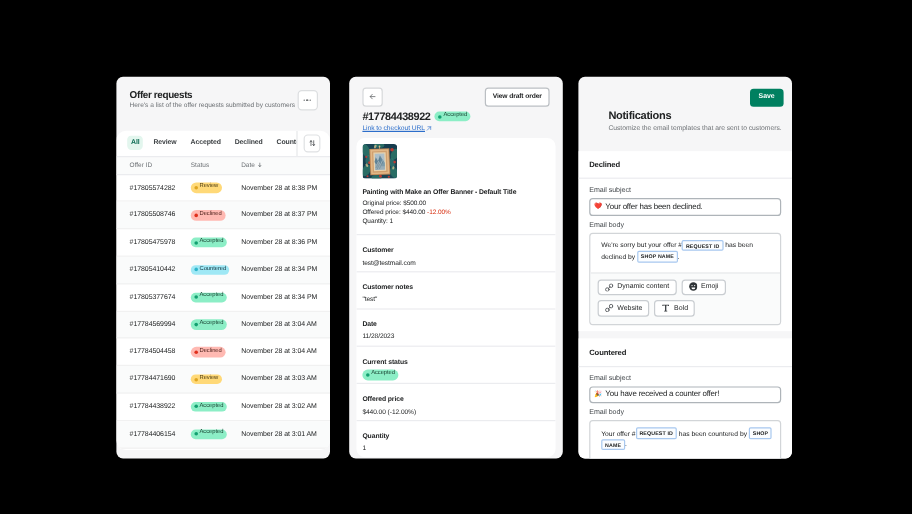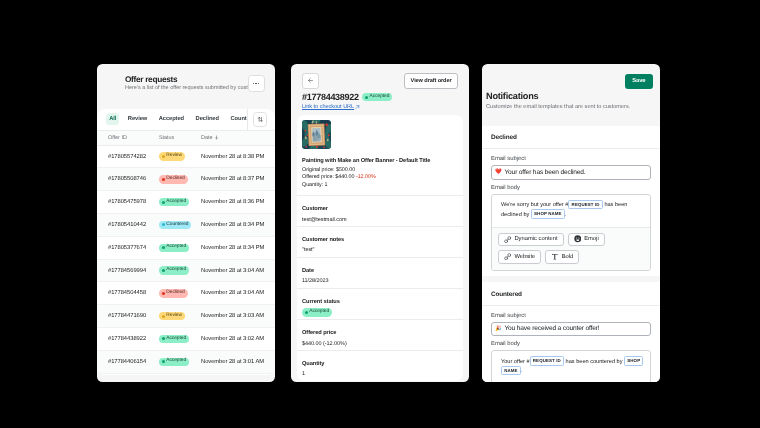--- a/index.html
+++ b/index.html
@@ -5,21 +5,21 @@
   html,body{margin:0;padding:0;}
   body{width:760px;height:428px;background:#000;font-family:"Liberation Sans",sans-serif;overflow:hidden;
        -webkit-font-smoothing:antialiased;text-rendering:geometricPrecision;}
   .stage{position:relative;width:760px;height:428px;background:#000;}
   .card{position:absolute;background:#f6f6f7;border-radius:5.5px;overflow:hidden;}
   #card1{left:97px;top:64px;width:178px;height:318px;}
   #card2{left:291px;top:64px;width:178px;height:318px;}
   #card3{left:482px;top:64px;width:178px;height:318px;}
 
   
-  .c1-head{padding:11px 11px 9px 11px;position:relative;margin-left:17px;}
+  .c1-head{padding:11px 11px 9px 11px;position:relative;}
   .c1-title{font-size:8.25px;font-weight:700;color:#202223;letter-spacing:-0.3px;line-height:9px;}
   .c1-sub{font-size:5.5px;color:#6d7175;line-height:8px;margin-top:-0.2px;letter-spacing:-0.01px;white-space:nowrap;}
   .ellipsis-btn{position:absolute;right:10.5px;top:11px;width:15px;height:14.5px;border:1px solid #dcdee0;
       border-radius:3.5px;background:#fff;display:flex;align-items:center;justify-content:center;}
   .ellipsis-btn span{display:block;width:1.5px;height:1.5px;border-radius:50%;background:#434749;margin:0 0.55px;}
   .c1-panel{position:absolute;left:0;right:0;top:45px;bottom:7px;background:#fff;border-radius:8px;overflow:hidden;}
   .tabrow{display:flex;align-items:center;height:20.5px;border-bottom:1px solid #ebecef;position:relative;}
   .tabs{display:flex;align-items:center;flex:1;overflow:hidden;padding-left:9px;gap:5.2px;}
   .tab{font-size:5.75px;color:#3c4043;font-weight:600;padding:3.2px 3.2px;border-radius:3.5px;white-space:nowrap;letter-spacing:-0.08px;}
   .tab.active{background:#e3f6ee;color:#0b6b52;}
@@ -57,21 +57,21 @@
   .thumb{width:29px;height:29px;border-radius:3px;overflow:hidden;display:block;}
   .prod-title{font-size:5.7px;font-weight:700;color:#202223;margin-top:8.8px;letter-spacing:-0.1px;line-height:7px;}
   .prod-line{font-size:5.4px;color:#202223;margin-top:1.8px;letter-spacing:-0.05px;line-height:6px;}
   .disc{color:#d72c0d;}
   .frow{padding:10px 6px 3.3px 5px;border-top:1px solid #ebecef;}
   .flabel{font-size:5.7px;font-weight:700;color:#202223;letter-spacing:-0.08px;line-height:6px;}
   .fvalue{font-size:5.5px;color:#202223;margin-top:4.5px;letter-spacing:-0.05px;line-height:6px;}
   .fvalue .badge{margin-top:-1px;margin-bottom:-2px;}
 
   
-  .c3-head{padding:9px 8px 15px 4px;position:relative;}
+  .c3-head{padding:9px 8px 15px 25px;position:relative;}
   .savebtn{position:absolute;right:7.5px;top:10px;height:14.5px;padding:0 7px;background:#008060;
       border-radius:3px;display:flex;align-items:center;justify-content:center;color:#fff;
       font-size:5.8px;font-weight:600;letter-spacing:-0.05px;}
   .c3-title{font-size:9.2px;font-weight:700;color:#202223;letter-spacing:-0.25px;margin-top:18px;line-height:10px;}
   .c3-sub{font-size:5.65px;color:#6d7175;margin-top:2.5px;letter-spacing:-0.02px;line-height:7px;}
   .sect{background:#fff;margin:0 0 6px 0;overflow:hidden;}
   .sect-head{padding:8.5px 9px 7px 9px;font-size:6.4px;font-weight:700;color:#202223;border-bottom:1px solid #ebecef;letter-spacing:-0.12px;line-height:7px;}
   .sect-body{padding:7px 9px 5.5px 9px;}
   .fldlabel{font-size:5.9px;color:#42474b;margin-bottom:3px;letter-spacing:-0.02px;}
   .input{height:12.5px;border:1px solid #aeb4b9;border-radius:3px;background:#fff;display:flex;

